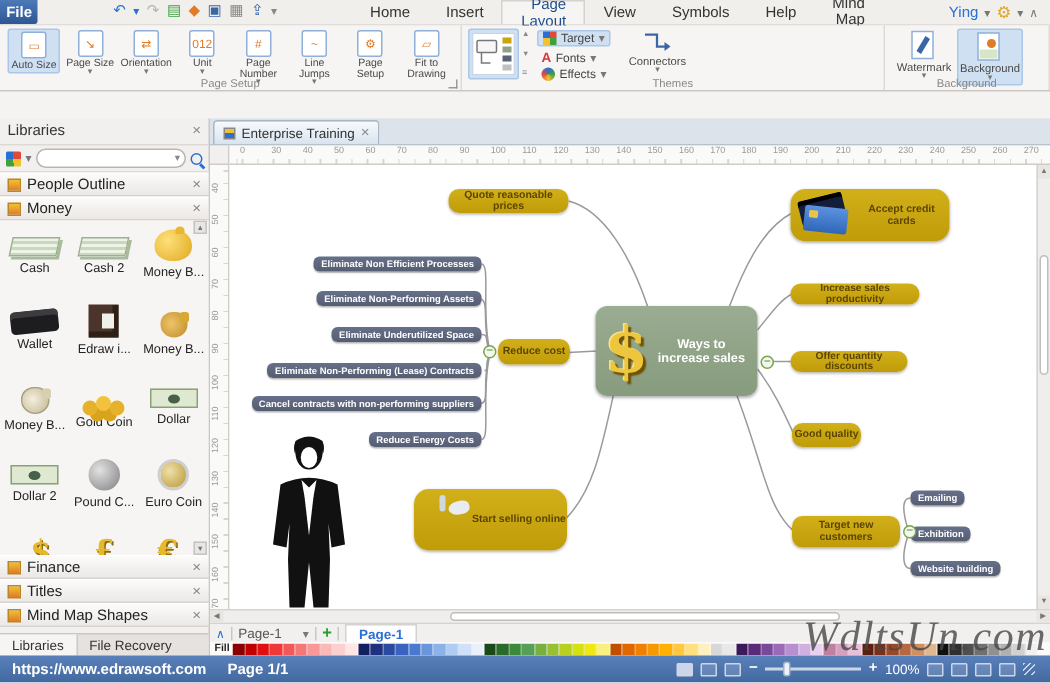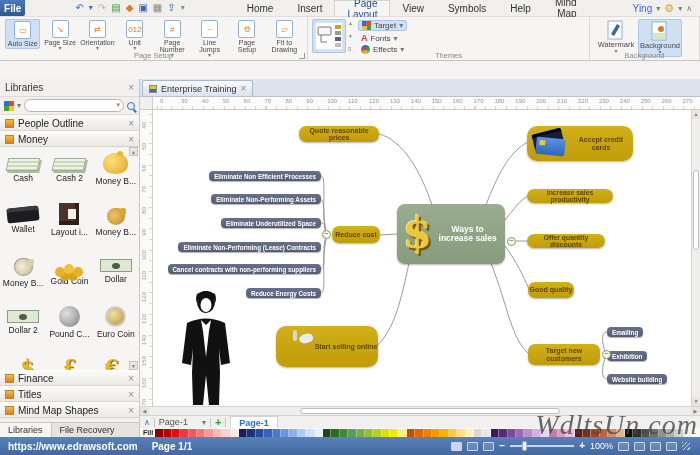--- a/index.html
+++ b/index.html
@@ -293,20 +293,28 @@
           <span class="fontA">A</span>
           <span>Fonts</span>
           <span class="mini">▾</span>
         </div>
         <div class="sbtn">
           <span class="fx"></span>
           <span>Effects</span>
           <span class="mini">▾</span>
         </div>
       </div>
+      <div class="bigbtn" style="margin-left:6px;">
+        <svg width="20" height="16" viewBox="0 0 20 16">
+          <path d="M2 3 h8 v8 h7" fill="none" stroke="#3a66a8" stroke-width="1.5"></path>
+          <path d="M15 8 l4 3 l-4 3 z" fill="#3a66a8"></path>
+        </svg>
+        <span>Connectors</span>
+        <span style="display:block;font-size:6px;color:#777;line-height:5px;">▾</span>
+      </div>
       <div class="glabel">Themes</div>
     </div>
     <div class="rgroup" id="grp-background" style="width:110px;">
       <div class="bigbtn">
         <svg width="18" height="20" viewBox="0 0 18 20">
           <rect x="1" y="1" width="14" height="18" fill="#fff" stroke="#8fb0d8"></rect>
           <path d="M4 14 L10 4 L13 6 L7 16 Z" fill="#3a66a8"></path>
         </svg>
         <span>Watermark</span>
         <span style="display:block;font-size:6px;color:#777;line-height:5px;">▾</span>
@@ -366,21 +374,21 @@
               <span class="mname">Money B...</span>
             </div>
           
             <div class="mitem">
               <div class="shape ic-wallet"></div>
               <span class="mname">Wallet</span>
             </div>
           
             <div class="mitem">
               <div class="shape ic-safe"></div>
-              <span class="mname">Layout i...</span>
+              <span class="mname">Edraw i...</span>
             </div>
           
             <div class="mitem">
               <div class="shape ic-bagg"></div>
               <span class="mname">Money B...</span>
             </div>
           
             <div class="mitem">
               <div class="shape ic-bagw"></div>
               <span class="mname">Money B...</span>

